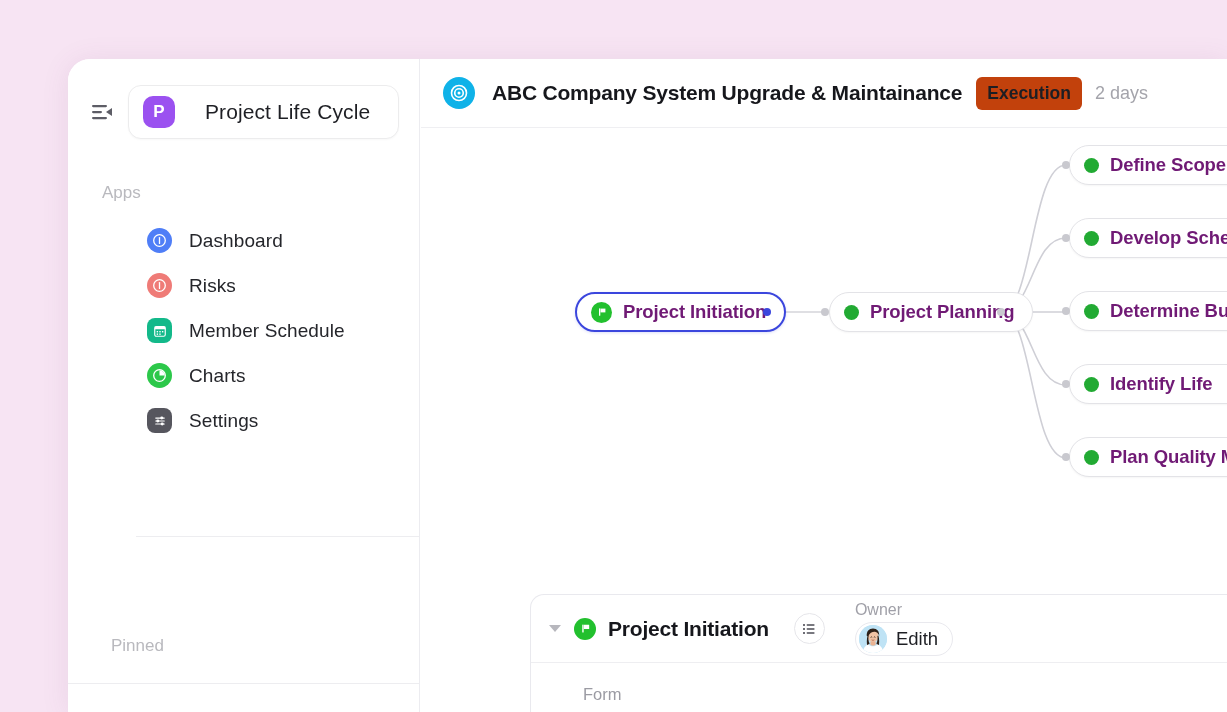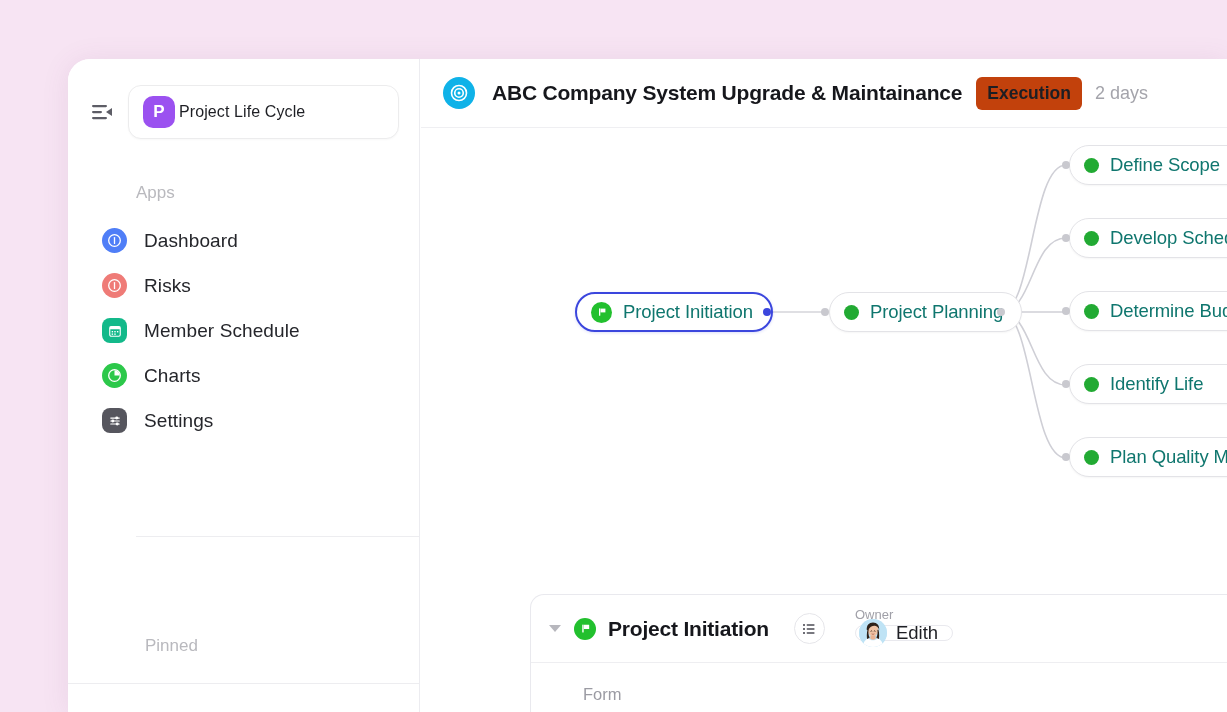--- a/index.html
+++ b/index.html
@@ -46,31 +46,31 @@
     cursor: pointer;
   }
   #workspace-avatar {
     width: 32px; height: 32px; border-radius: 10px;
     background: #9b51f0;
     color: #fff; font-weight: bold; font-size: 17px;
     display: flex; align-items: center; justify-content: center;
     flex: 0 0 32px;
   }
   #workspace-name {
-    margin-left: 4px; font-size: 16px; color: #1e1f24;
+    margin-left: 30px; font-size: 21px; color: #1e1f24;
     font-weight: 500; letter-spacing: .1px; white-space: nowrap;
   }
 
   .section-label {
     font-size: 17px; color: #b9b9be;
-    padding: 0 0 0 34px; font-weight: 400; margin-left: 34px;
+    padding: 0 0 0 34px; font-weight: 400;
   }
   #apps-label { margin-top: 44px; }
 
-  .nav-list { margin-top: 15px; }
+  .nav-list { margin-top: 15px; padding-left: 45px; }
   .nav-item {
     display: flex; align-items: center;
     height: 45px; padding-left: 34px; cursor: pointer;
   }
   .nav-icon {
     width: 25px; height: 25px; border-radius: 8px;
     flex: 0 0 25px;
     display: flex; align-items: center; justify-content: center;
   }
   .nav-icon svg { display: block; }
@@ -150,22 +150,22 @@
   .node-dot {
     width: 15px; height: 15px; border-radius: 50%;
     background: #22aa33; flex: 0 0 15px;
   }
   .node-flag {
     width: 21px; height: 21px; border-radius: 50%;
     background: #22c02e; flex: 0 0 21px;
     display: flex; align-items: center; justify-content: center;
   }
   .node-label {
-    margin-left: 11px; font-size: 18.5px; color: #0f766e;
-    font-weight: 400; letter-spacing: -.1px;
+    margin-left: 11px; font-size: 18.5px; color: #701a75;
+    font-weight: 700; letter-spacing: -.1px;
   }
   .port {
     position: absolute; width: 8px; height: 8px;
     border-radius: 50%; background: #c9c9cf;
   }
   .port-blue { background: #3b46dd; }
 
   
   #detail-panel {
     position: absolute; left: 109px; top: 466px;
@@ -199,24 +199,24 @@
     color: #16171c; white-space: nowrap; letter-spacing: -.2px;
   }
   #detail-list-btn {
     margin-left: 25px;
     width: 31px; height: 31px; border-radius: 50%;
     border: 1px solid #e6e6ea; background: #fff;
     display: flex; align-items: center; justify-content: center;
     cursor: pointer; flex: 0 0 31px;
   }
   #owner-block { margin-left: 30px; }
-  #owner-label { font-size: 13px; color: #a0a0a8; margin-bottom: 3px; }
+  #owner-label { font-size: 16px; color: #a0a0a8; margin-bottom: 3px; }
   #owner-chip {
     display: inline-flex; align-items: center;
-    height: 16px; border: 1px solid #e9e9ee;
+    height: 34px; border: 1px solid #e9e9ee;
     border-radius: 17px; padding: 0 14px 0 3px;
     background: #fff; cursor: pointer;
   }
   #owner-avatar {
     width: 28px; height: 28px; border-radius: 50%;
     flex: 0 0 28px; overflow: hidden;
     background: #bfe3f5;
     position: relative;
   }
   #owner-name {

